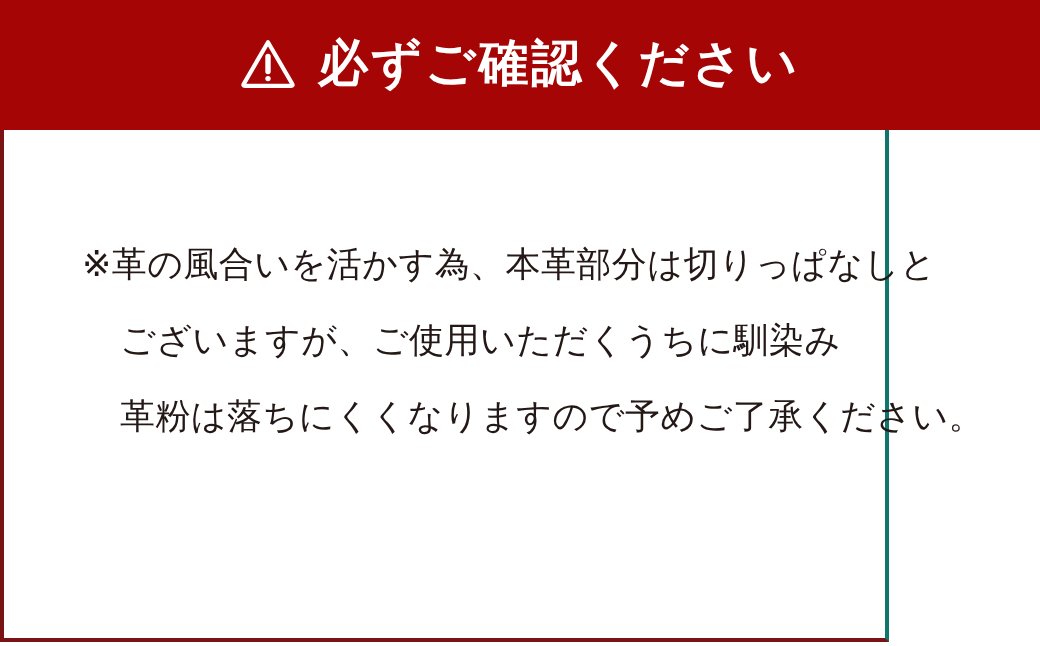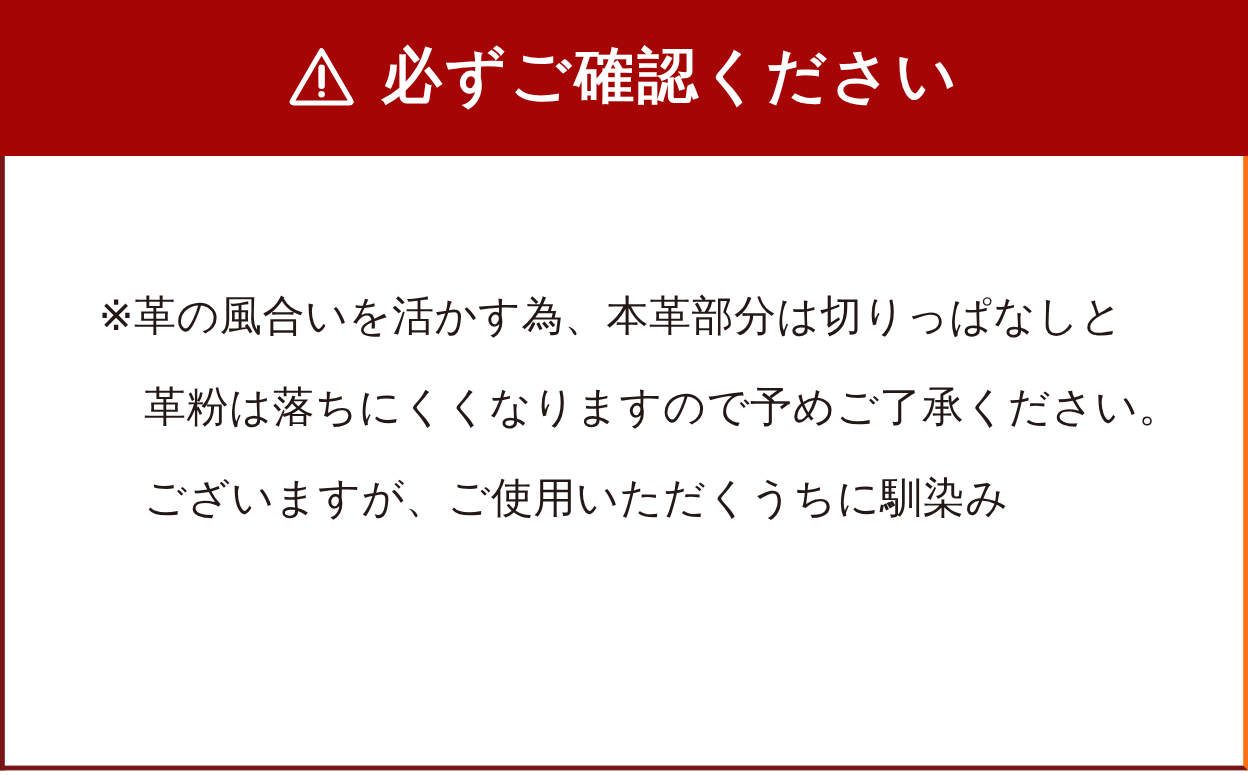--- a/index.html
+++ b/index.html
@@ -49,25 +49,25 @@
     font-weight: 700;
     letter-spacing: 0.055em;
     line-height: 1;
     white-space: nowrap;
   }
   
   #notice-box {
     position: absolute;
     left: 0;
     top: 130px;
-    width: 1040px;
+    width: 889px;
     height: 512px;
     background: #ffffff;
     border-left: 4px solid #7a1414;
-    border-right: 4px solid #f97316;
+    border-right: 4px solid #0f766e;
     border-bottom: 4px solid #7a1414;
     box-sizing: border-box;
   }
   #notice-body {
     position: absolute;
     left: 0;
     top: 0;
     width: 100%;
     padding: 96px 46px 0 78px;
     box-sizing: border-box;
@@ -98,18 +98,18 @@
           <circle cx="28" cy="41.6" r="2.7" fill="#ffffff" stroke="none"></circle>
         </svg>
       </span>
       <span id="banner-title">必ずご確認ください</span>
     </div>
   </div>
 
   <div id="notice-box">
     <div id="notice-body">
       <div class="notice-line">※革の風合いを活かす為、本革部分は切りっぱなしと</div>
+      <div class="notice-line indent">ございますが、ご使用いただくうちに馴染み</div>
       <div class="notice-line indent">革粉は落ちにくくなりますので予めご了承ください。</div>
-      <div class="notice-line indent">ございますが、ご使用いただくうちに馴染み</div>
     </div>
   </div>
 
 </div>
 
 </body></html>

